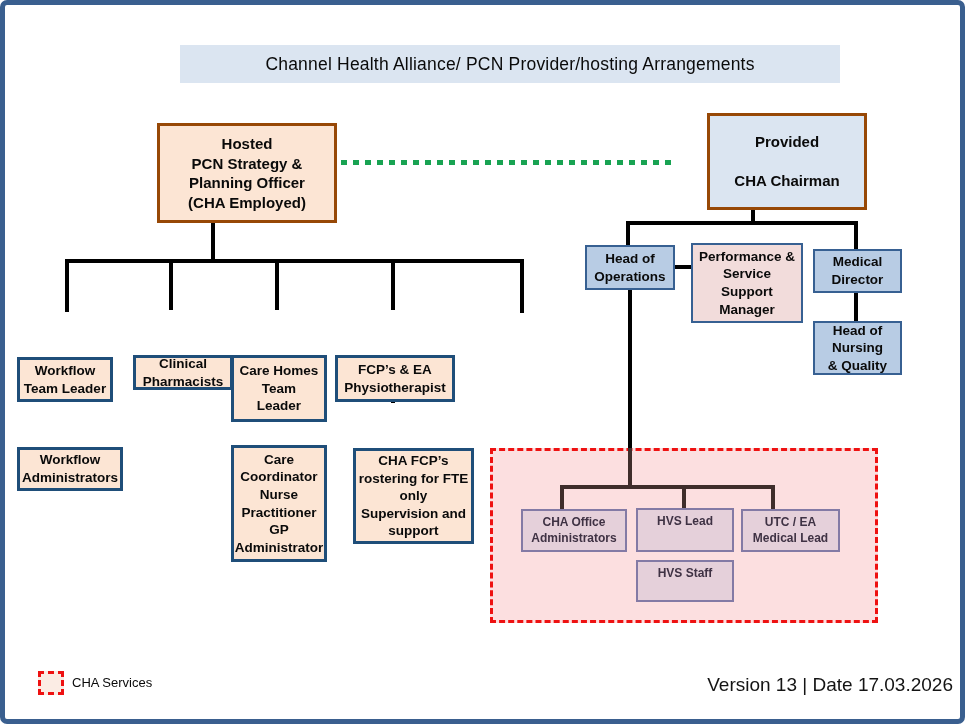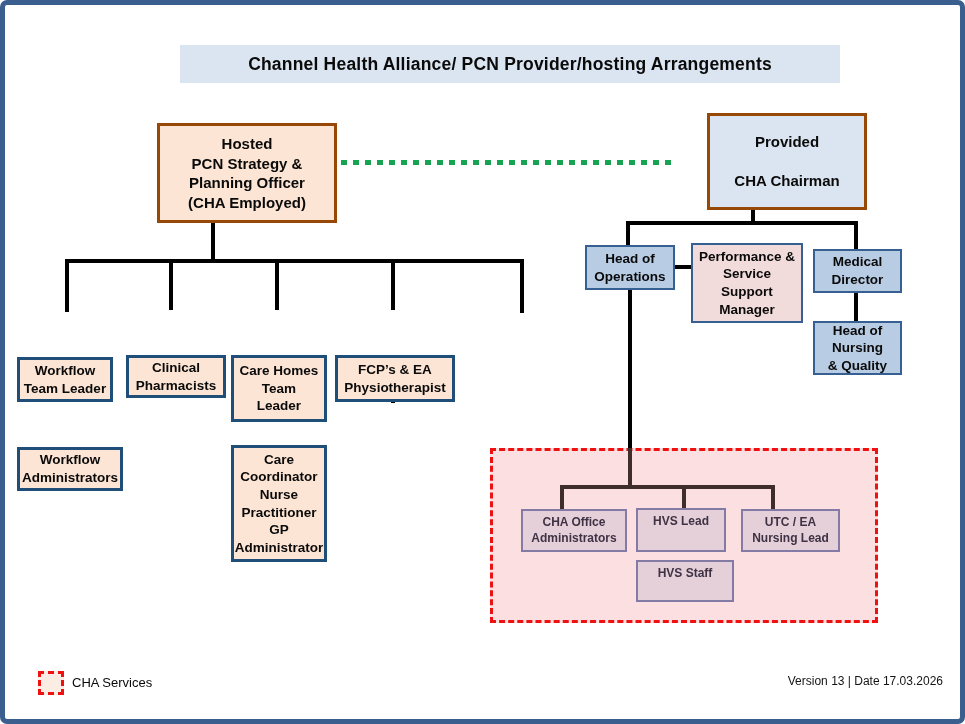--- a/index.html
+++ b/index.html
@@ -14,21 +14,21 @@
     border: 5px solid var(--pageBorder);
     border-radius: 7px;
     overflow: hidden;
   }
 
   .title {
     position: absolute;
     left: 175px; top: 40px; width: 660px; height: 38px;
     background: var(--lightBlue);
     display: flex; align-items: center; justify-content: center;
-    font-size: 17.5px; font-weight: bold; color: #0a0a0a;
+    font-size: 17.5px; font-weight: normal; color: #0a0a0a;
     letter-spacing: .2px;
   }
 
   .node {
     position: absolute;
     display: flex; align-items: center; justify-content: center;
     text-align: center;
     white-space: pre-line;
     font-weight: bold;
     color: #0a0a0a;
@@ -75,22 +75,22 @@
     border: 3px dashed var(--red);
   }
   .legend-label {
     position: absolute;
     left: 67px; top: 670px;
     font-size: 13px; color: #0a0a0a;
   }
 
   .footer-version {
     position: absolute;
-    right: 17px; top: 669px;
-    font-size: 12px; color: #141414;
+    right: 7px; top: 669px;
+    font-size: 19px; color: #141414;
   }
 </style>
 </head>
 <body>
 
 <div id="page">
 
   <div class="title">Channel Health Alliance/ PCN Provider/hosting Arrangements</div>
 
   <div class="dotted-green"></div>
@@ -109,36 +109,41 @@
   <div class="conn" style="left:164px;top:254px;width:4px;height:51px"></div>
   <div class="conn" style="left:270px;top:254px;width:4px;height:51px"></div>
   <div class="conn" style="left:386px;top:254px;width:4px;height:51px"></div>
   <div class="conn" style="left:515px;top:254px;width:4px;height:54px"></div>
   <div class="conn" style="left:61px;top:352px;width:4px;height:45px"></div>
   <div class="conn" style="left:270px;top:372px;width:4px;height:23px"></div>
   <div class="conn" style="left:386px;top:352px;width:4px;height:46px"></div>
 
   <div class="node peach navy-border fs13" style="left:12px;top:307px;width:96px;height:45px">Workflow
 Team Leader</div>
-  <div class="node peach navy-border fs13" style="left:121px;top:305px;width:100px;height:43px">Clinical
+  <div class="node peach navy-border fs13" style="left:128px;top:305px;width:100px;height:35px">Clinical
 Pharmacists</div>
   <div class="node peach navy-border fs13" style="left:226px;top:305px;width:96px;height:67px">Care Homes
 Team
 Leader</div>
   <div class="node peach navy-border fs13" style="left:330px;top:305px;width:120px;height:47px">FCP’s &amp; EA
 Physiotherapist</div>
 
   <div class="node peach navy-border fs13" style="left:12px;top:397px;width:106px;height:44px">Workflow
 Administrators</div>
   <div class="node peach navy-border fs13" style="left:226px;top:395px;width:96px;height:117px">Care
 Coordinator
 Nurse
 Practitioner
 GP
 Administrator</div>
+  <div class="node peach navy-border fs13" style="left:348px;top:398px;width:121px;height:96px">CHA FCP’s
+rostering for FTE
+only
+Supervision and
+support</div>
 
   <div class="conn" style="left:746px;top:205px;width:4px;height:15px"></div>
   <div class="conn" style="left:621px;top:216px;width:232px;height:4px"></div>
   <div class="conn" style="left:621px;top:216px;width:4px;height:25px"></div>
   <div class="conn" style="left:849px;top:216px;width:4px;height:29px"></div>
   <div class="conn" style="left:668px;top:260px;width:20px;height:4px"></div>
   <div class="conn" style="left:623px;top:284px;width:4px;height:160px"></div>
   <div class="conn" style="left:849px;top:288px;width:4px;height:29px"></div>
 
   <div class="node blue blue-border fs13" style="left:580px;top:240px;width:90px;height:45px">Head of
@@ -156,23 +161,23 @@
   <div class="services-zone"></div>
 
   <div class="conn-dark" style="left:623px;top:443px;width:4px;height:41px"></div>
   <div class="conn-dark" style="left:555px;top:480px;width:215px;height:4px"></div>
   <div class="conn-dark" style="left:555px;top:480px;width:4px;height:24px"></div>
   <div class="conn-dark" style="left:677px;top:480px;width:4px;height:23px"></div>
   <div class="conn-dark" style="left:766px;top:480px;width:4px;height:24px"></div>
 
   <div class="node mauve mauve-border fs12" style="left:516px;top:504px;width:106px;height:43px">CHA Office
 Administrators</div>
-  <div class="node mauve mauve-border fs12 top-text" style="left:631px;top:503px;width:90px;height:44px">HVS Lead</div>
+  <div class="node mauve mauve-border fs12 top-text" style="left:631px;top:503px;width:98px;height:44px">HVS Lead</div>
   <div class="node mauve mauve-border fs12" style="left:736px;top:504px;width:99px;height:43px">UTC / EA
-Nursing Lead</div>
+Medical Lead</div>
   <div class="node mauve mauve-border fs12 top-text" style="left:631px;top:555px;width:98px;height:42px">HVS Staff</div>
 
   <div class="legend-swatch"></div>
   <div class="legend-label">CHA Services</div>
 
   <div class="footer-version">Version 13 | Date 17.03.2026</div>
 
 </div>
 
 </body></html>

